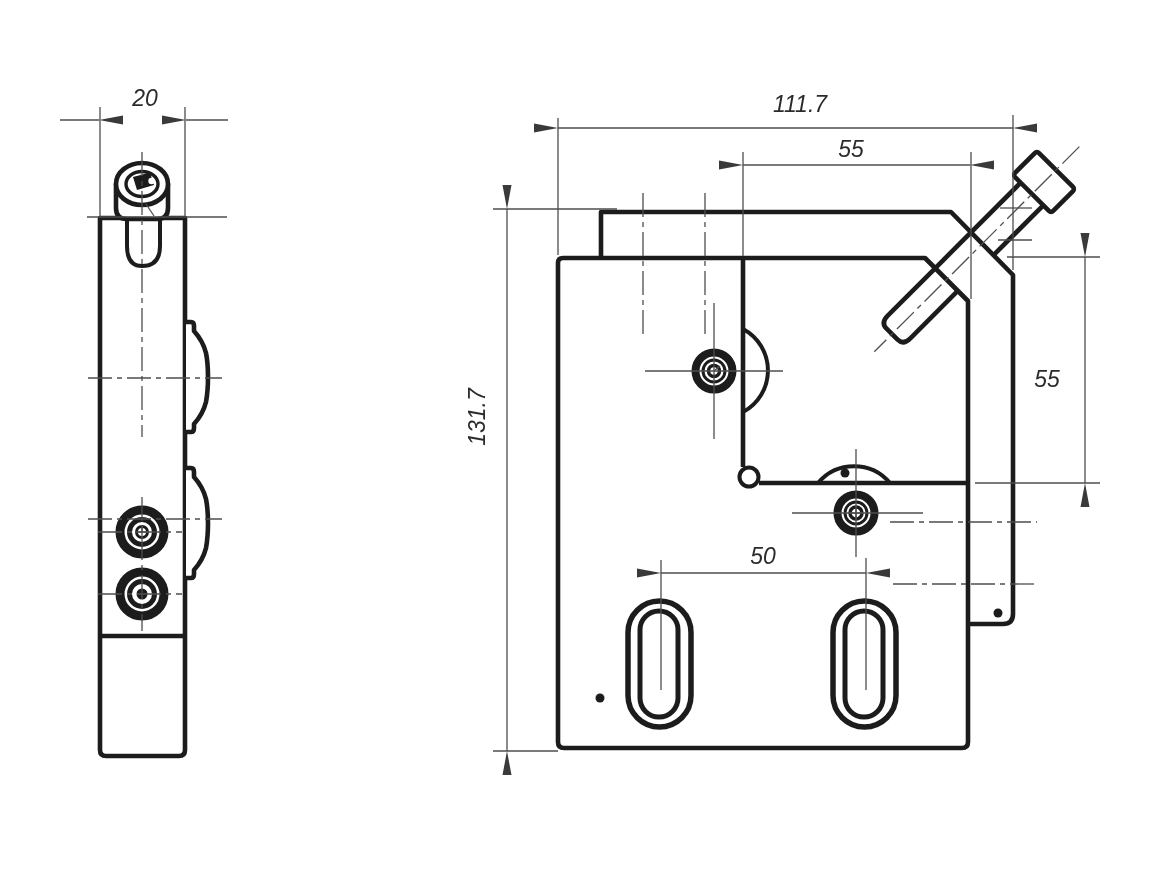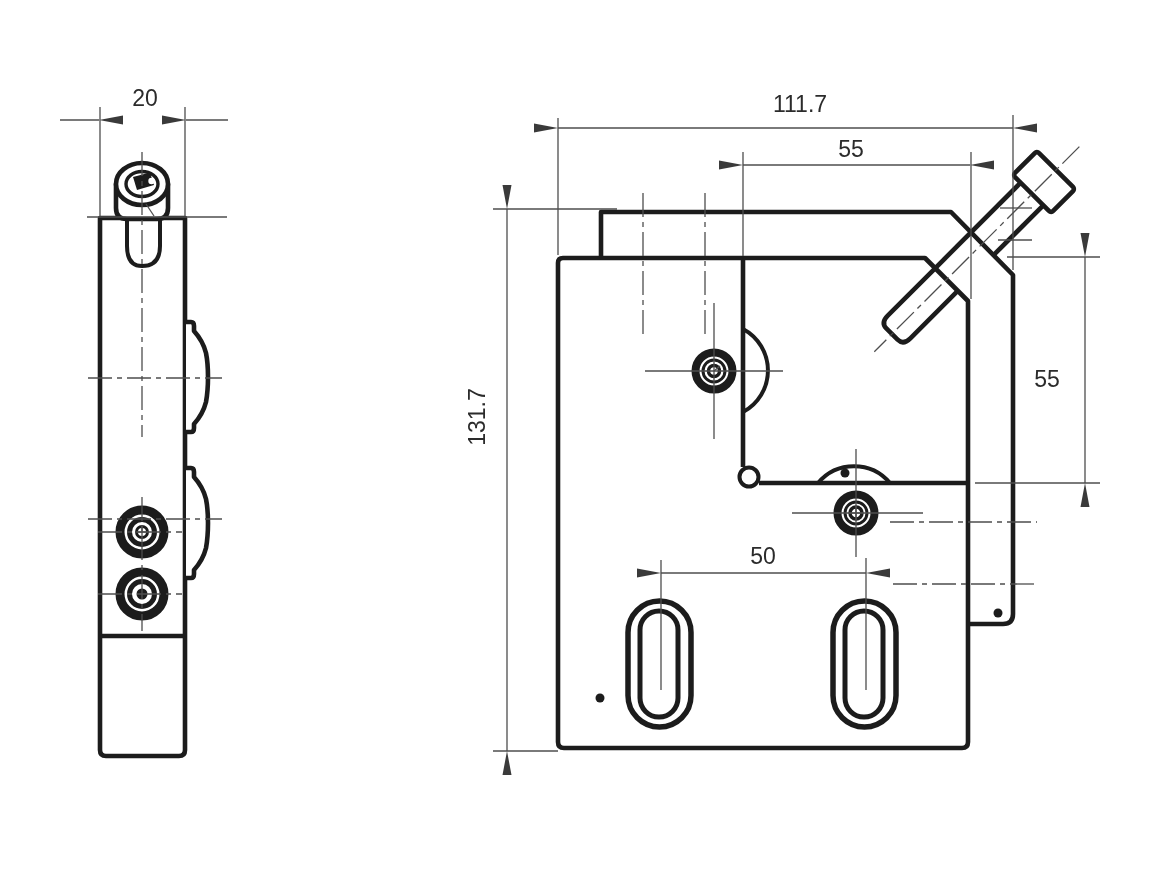--- a/index.html
+++ b/index.html
@@ -1,16 +1,16 @@
 <!DOCTYPE html>
 <html><head>
 <meta charset="utf-8">
 <style>
   html,body{margin:0;padding:0;background:#fff;}
-  #stage{position:relative;width:1160px;height:878px;background:#fff;overflow:hidden;}
+  #stage{position:relative;width:1160px;height:878px;background:#fff;overflow:hidden;font-style:italic;}
   svg{display:block;}
   .o  {stroke:#1c1c1c;stroke-width:4.6;fill:none;stroke-linejoin:round;}
   .ow {stroke:#1c1c1c;stroke-width:4.6;fill:#ffffff;stroke-linejoin:round;}
   .m  {stroke:#1c1c1c;stroke-width:4;fill:none;}
   .t  {stroke:#4e4e4e;stroke-width:1.3;fill:none;}
   .cl {stroke:#4e4e4e;stroke-width:1.3;fill:none;stroke-dasharray:24 5 5 5;}
   .dim{stroke:#4e4e4e;stroke-width:1.3;fill:none;}
   .dot{fill:#1c1c1c;stroke:none;}
   text{font-family:"Liberation Sans",sans-serif;font-size:23px;fill:#2b2b2b;}
 </style>

